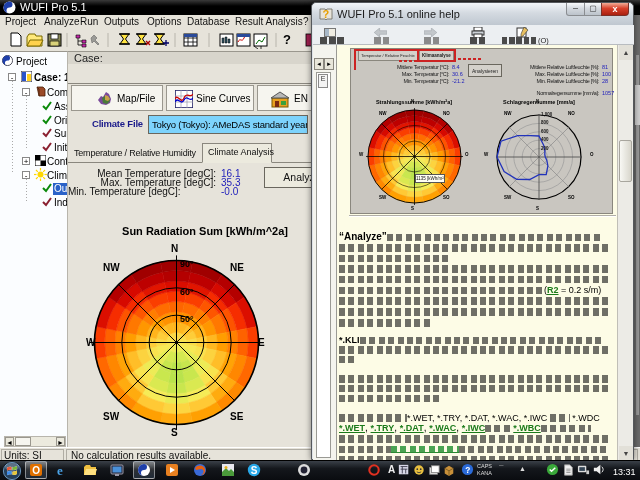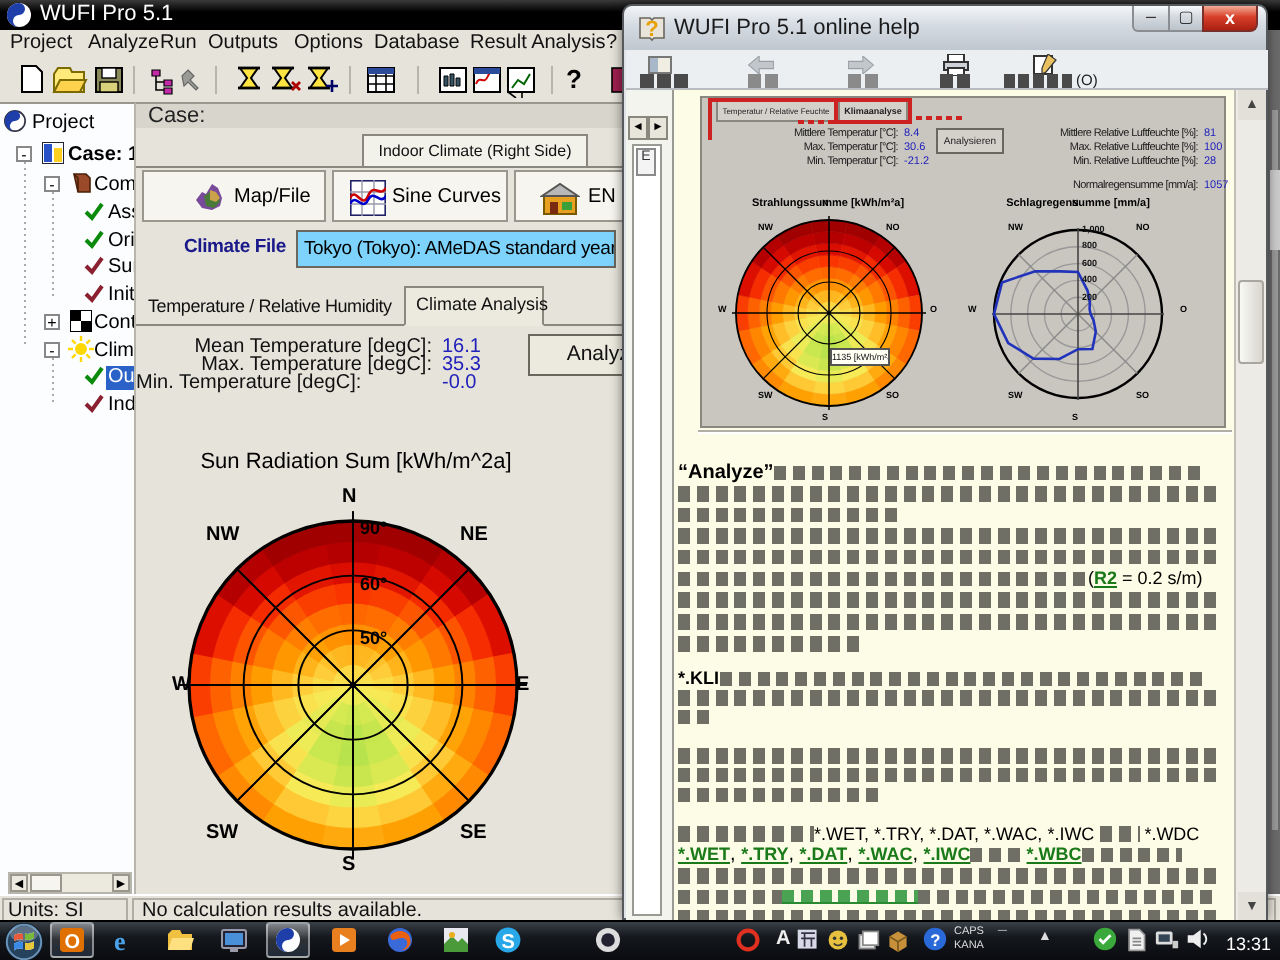--- a/index.html
+++ b/index.html
@@ -157,21 +157,20 @@
         <path d="M1 5l3 3 5-7" fill="none" stroke="#8a2030" stroke-width="2"></path>
       </svg>
       <span class="abs" style="left:54px;top:145px;white-space:nowrap">Indo</span>
   </div>
 
   <div class="abs" style="left:68px;top:51px;width:572px;height:13px;background:#d8d5cc;border-top:1px solid #9a978e;font-size:11px;color:#222">
       <span style="position:absolute;left:6px;top:0px">Case:</span>
     </div>
 
   <div class="abs" style="left:68px;top:67px;width:572px;height:17px;border-bottom:1px solid #8a877e">
-    <div class="abs" style="left:113px;top:0;width:113px;height:17px;background:#f2f1ea;border:1px solid #8a877e;color:#111;font-size:8px;text-align:center;line-height:16px">Indoor Climate (Right Side)</div>
   </div>
 
   <div class="abs" style="left:68px;top:85px;width:572px;height:26px">
     <div class="abs" style="left:3px;top:0;width:92px;height:26px;background:#f6f5ef;border:1px solid #9a978e;font-size:10px;white-space:nowrap">
       <svg class="abs" style="left:24px;top:4px" width="18" height="18" viewBox="0 0 18 18">
           <path d="M2 10l3-4 2 1 3-5 3 2 2 5-1 4-4 2-5-1z" fill="#7a4a9a"></path>
           <path d="M6 8l3-2 4 1 1 4-3 3-4-1z" fill="#4a7a3a"></path>
           <path d="M9 5l3 1 2 3-2 2-3-1z" fill="#c9a24a"></path>
         </svg>
       <span class="abs" style="left:45px;top:7px">Map/File</span>
@@ -211,21 +210,21 @@
   <div class="abs" style="left:68px;top:166px;width:260px;font-size:10px;color:#111">
     <div style="position:absolute;left:0;top:2px;width:148px;text-align:right">Mean Temperature [degC]:</div>
     <div style="position:absolute;left:0;top:11px;width:148px;text-align:right">Max. Temperature [degC]:</div>
     <div style="position:absolute;left:0;top:20px;width:148px;">Min. Temperature [degC]:</div>
     <div style="position:absolute;left:153px;top:2px;color:#2222bb">16.1</div>
     <div style="position:absolute;left:153px;top:11px;color:#2222bb">35.3</div>
     <div style="position:absolute;left:153px;top:20px;color:#2222bb">-0.0</div>
   </div>
   <div class="abs" style="left:264px;top:167px;width:76px;height:21px;background:#eceade;border:1px solid #6a675e;font-size:10.5px;text-align:center;line-height:19px;color:#111">Analyze</div>
 
-  <div class="abs" style="left:68px;top:225px;width:220px;text-align:center;font-size:11px;font-weight:normal;color:#000">Sun Radiation Sum [kWh/m^2a]</div>
+  <div class="abs" style="left:68px;top:225px;width:220px;text-align:right;font-size:11px;font-weight:bold;color:#000">Sun Radiation Sum [kWh/m^2a]</div>
 
   <svg class="abs" style="left:86px;top:252px" width="181" height="181" viewBox="-90.5 -90.5 181 181">
     <g transform="scale(0.82)">
         <path d="M-2.4,-12.3A12.5,12.5 0 0 1 2.4,-12.3L0.0,0.0Z" fill="#fbd743" stroke="#fbd743" stroke-width="0.6"></path>
         <path d="M-4.9,-24.5A25.0,25.0 0 0 1 4.9,-24.5L2.4,-12.3A12.5,12.5 0 0 0 -2.4,-12.3Z" fill="#ffb41b" stroke="#ffb41b" stroke-width="0.6"></path>
         <path d="M-7.3,-36.8A37.5,37.5 0 0 1 7.3,-36.8L4.9,-24.5A25.0,25.0 0 0 0 -4.9,-24.5Z" fill="#ff8e00" stroke="#ff8e00" stroke-width="0.6"></path>
         <path d="M-9.8,-49.0A50.0,50.0 0 0 1 9.8,-49.0L7.3,-36.8A37.5,37.5 0 0 0 -7.3,-36.8Z" fill="#fe6600" stroke="#fe6600" stroke-width="0.6"></path>
         <path d="M-12.2,-61.3A62.5,62.5 0 0 1 12.2,-61.3L9.8,-49.0A50.0,50.0 0 0 0 -9.8,-49.0Z" fill="#fa3500" stroke="#fa3500" stroke-width="0.6"></path>
         <path d="M-14.6,-73.6A75.0,75.0 0 0 1 14.6,-73.6L12.2,-61.3A62.5,62.5 0 0 0 -12.2,-61.3Z" fill="#da0d00" stroke="#da0d00" stroke-width="0.6"></path>
         <path d="M-17.1,-85.8A87.5,87.5 0 0 1 17.1,-85.8L14.6,-73.6A75.0,75.0 0 0 0 -14.6,-73.6Z" fill="#b40000" stroke="#b40000" stroke-width="0.6"></path>

